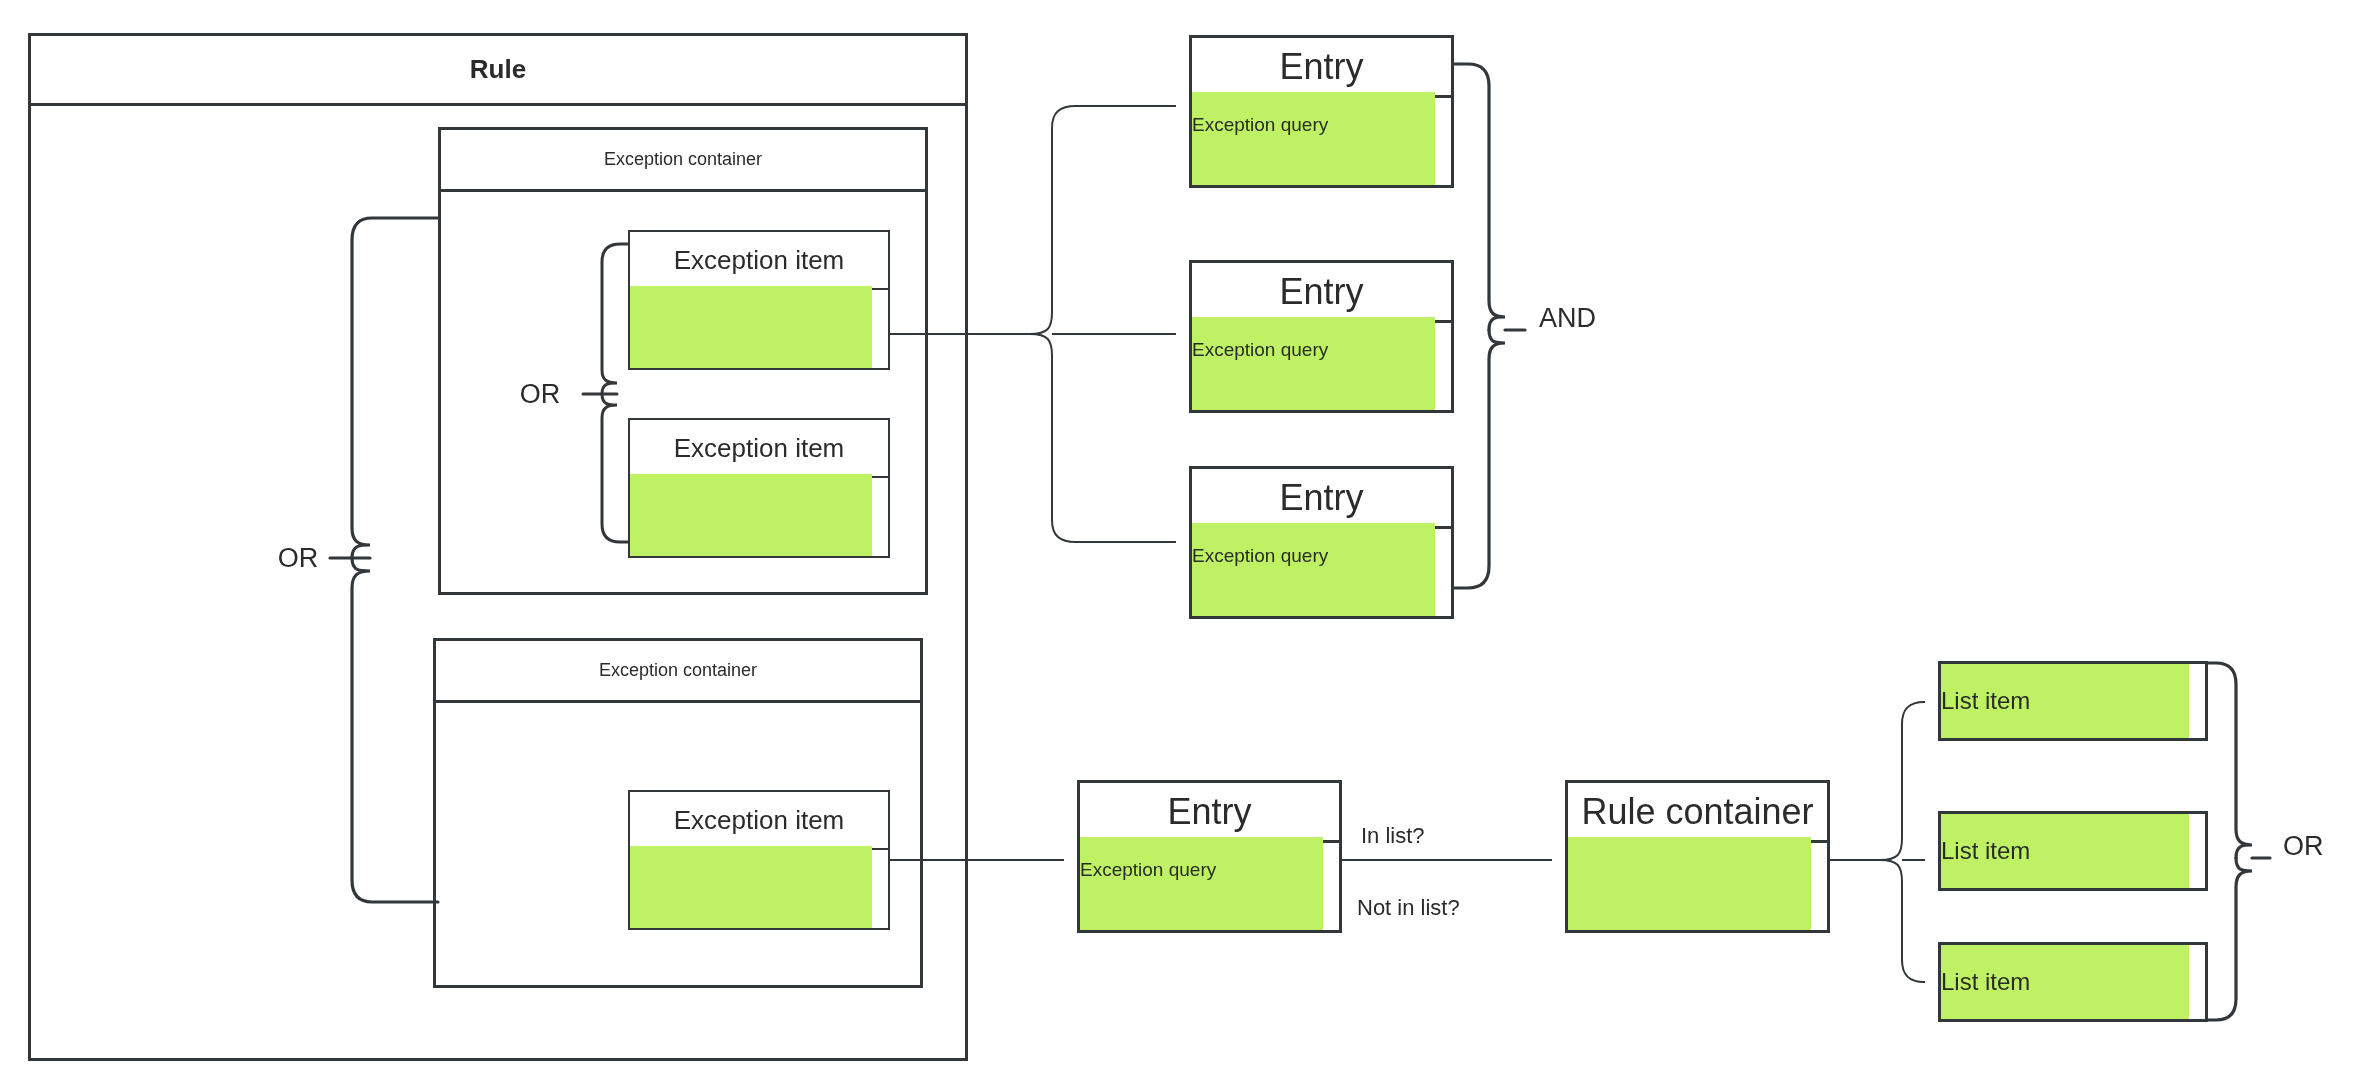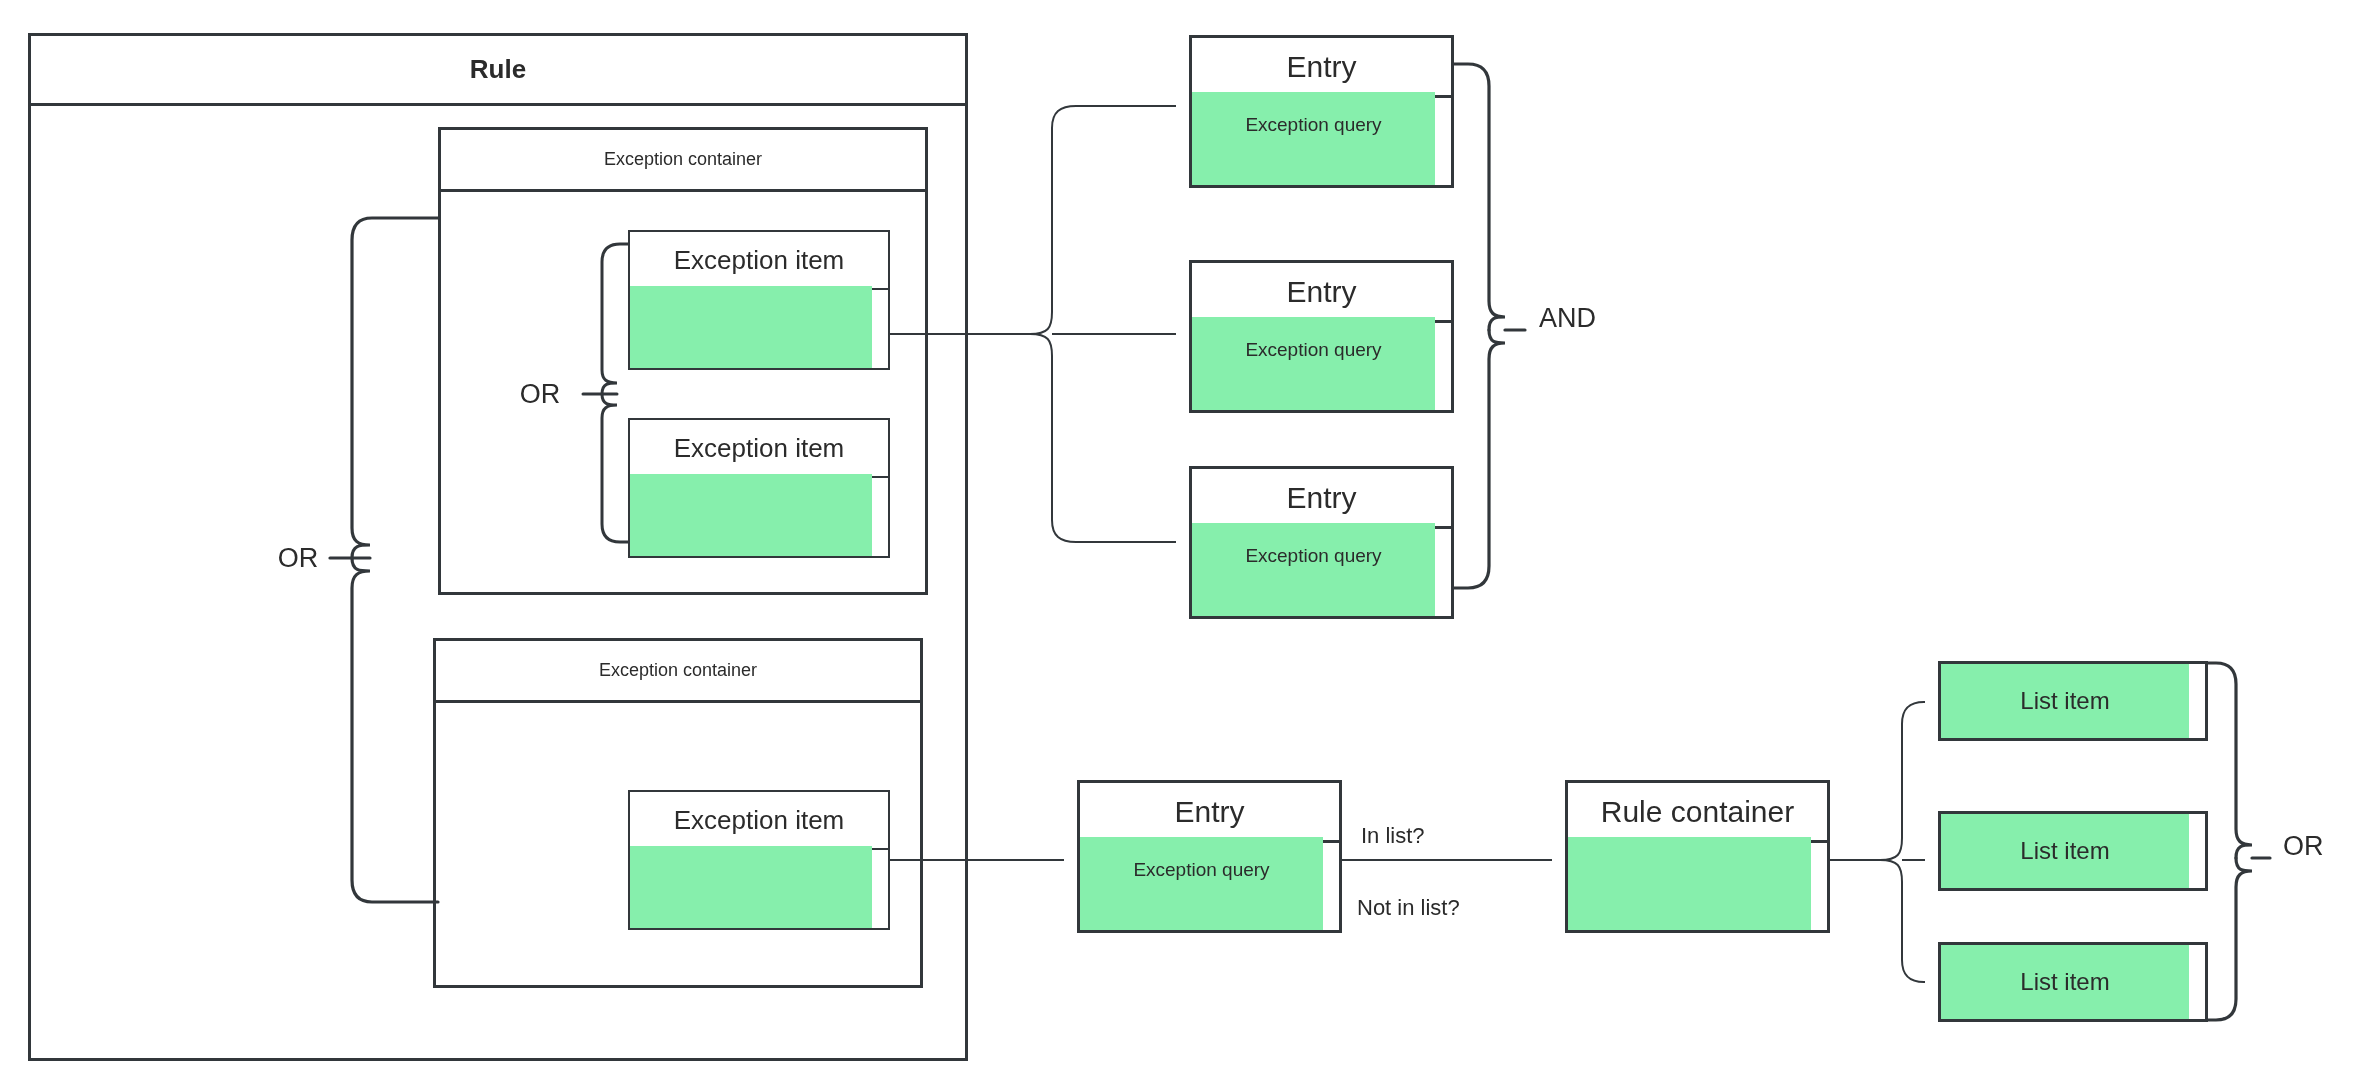--- a/index.html
+++ b/index.html
@@ -12,36 +12,36 @@
   .box{position:absolute;box-sizing:border-box;background:#ffffff;border:3px solid #32373b;}
   .box .hdr{
     position:absolute;left:0;top:0;right:0;
     box-sizing:border-box;
     display:flex;align-items:center;justify-content:center;
     border-bottom:3px solid #32373b;
     background:#ffffff;
   }
   .box .body{
     position:absolute;left:0;right:16px;bottom:0;
-    box-sizing:border-box;background:#86efac;
-    display:flex;align-items:center;justify-content:center;
+    box-sizing:border-box;background:#bef264;
+    display:flex;align-items:center;
   }
   .thin{border-width:2px;}
   .thin .hdr{border-bottom-width:2px;}
   .lbl{
     position:absolute;white-space:nowrap;
     display:flex;align-items:center;justify-content:center;
     line-height:1;
   }
   svg.lines{position:absolute;left:0;top:0;width:2359px;height:1078px;overflow:visible;}
   svg.lines path,svg.lines line{fill:none;}
   .title-rule{font-weight:bold;font-size:26px;}
   .t-container{font-size:18px;}
   .t-item{font-size:26px;}
-  .t-entry{font-size:30px;}
+  .t-entry{font-size:36px;}
   .t-query{font-size:19px;}
   .t-list{font-size:24px;margin-top:16px;}
   .t-op{font-size:27px;}
   .t-edge{font-size:22px;}
 </style>
 </head>
 <body>
 
 <div id="canvas">
 

